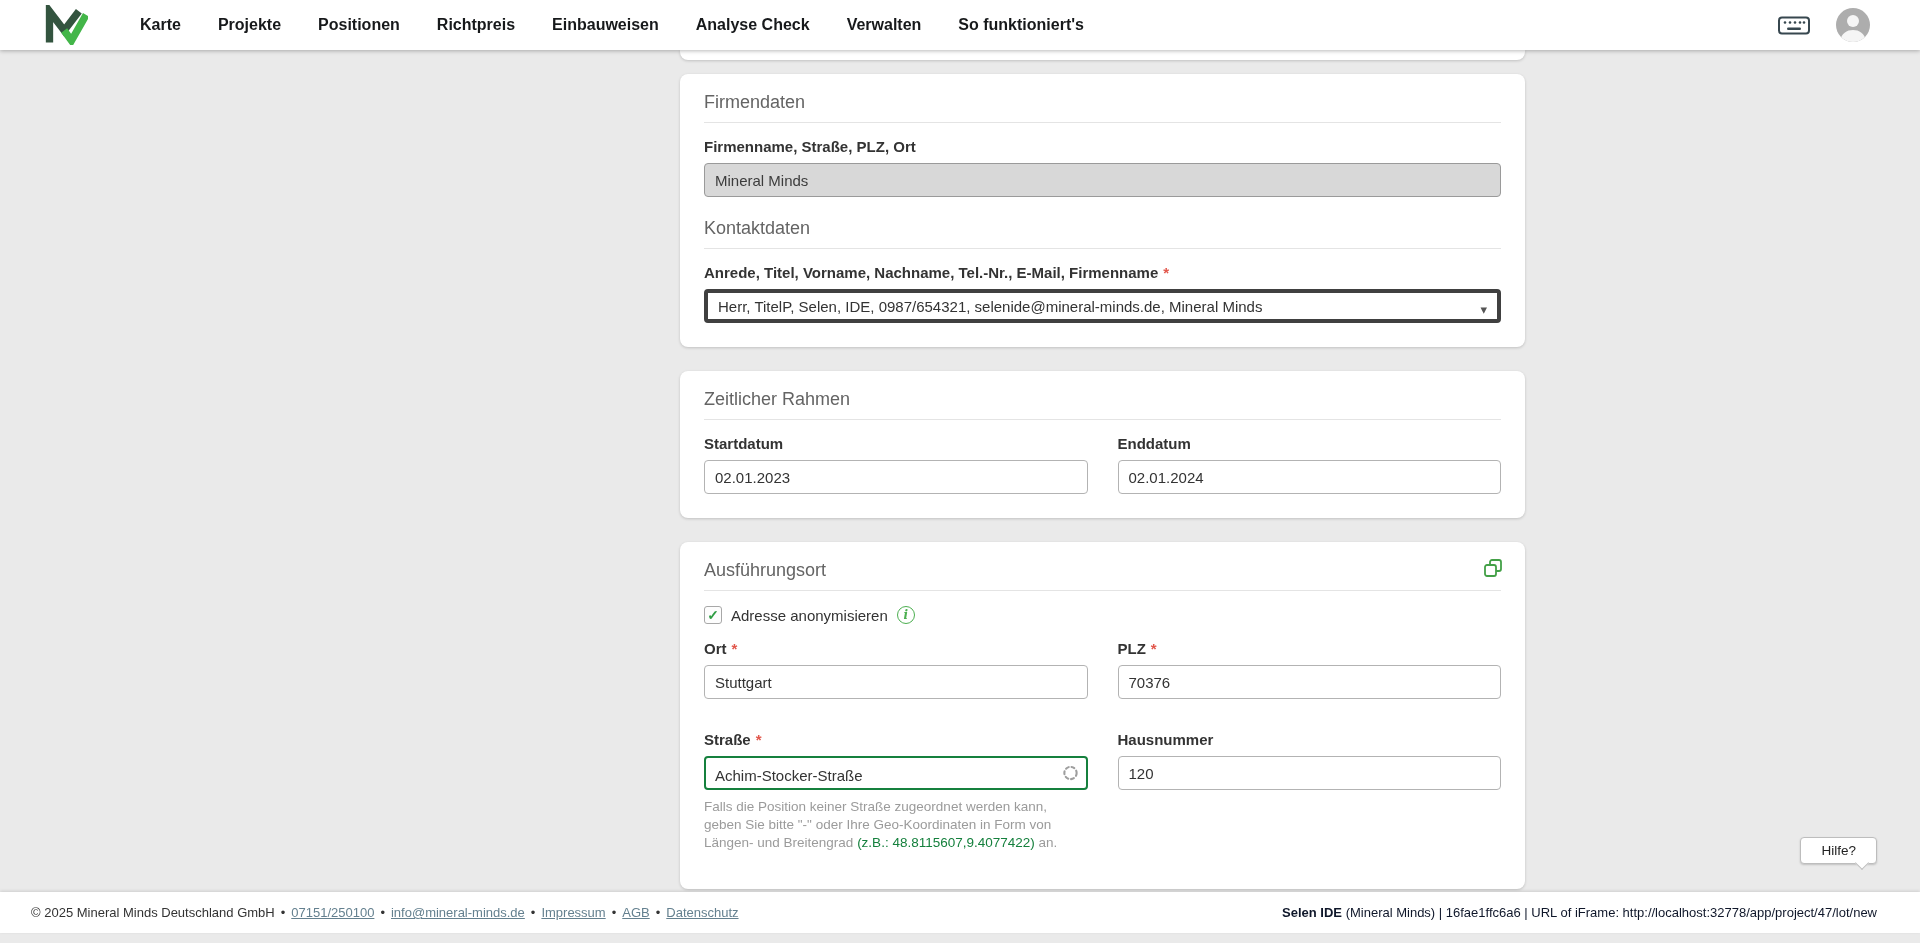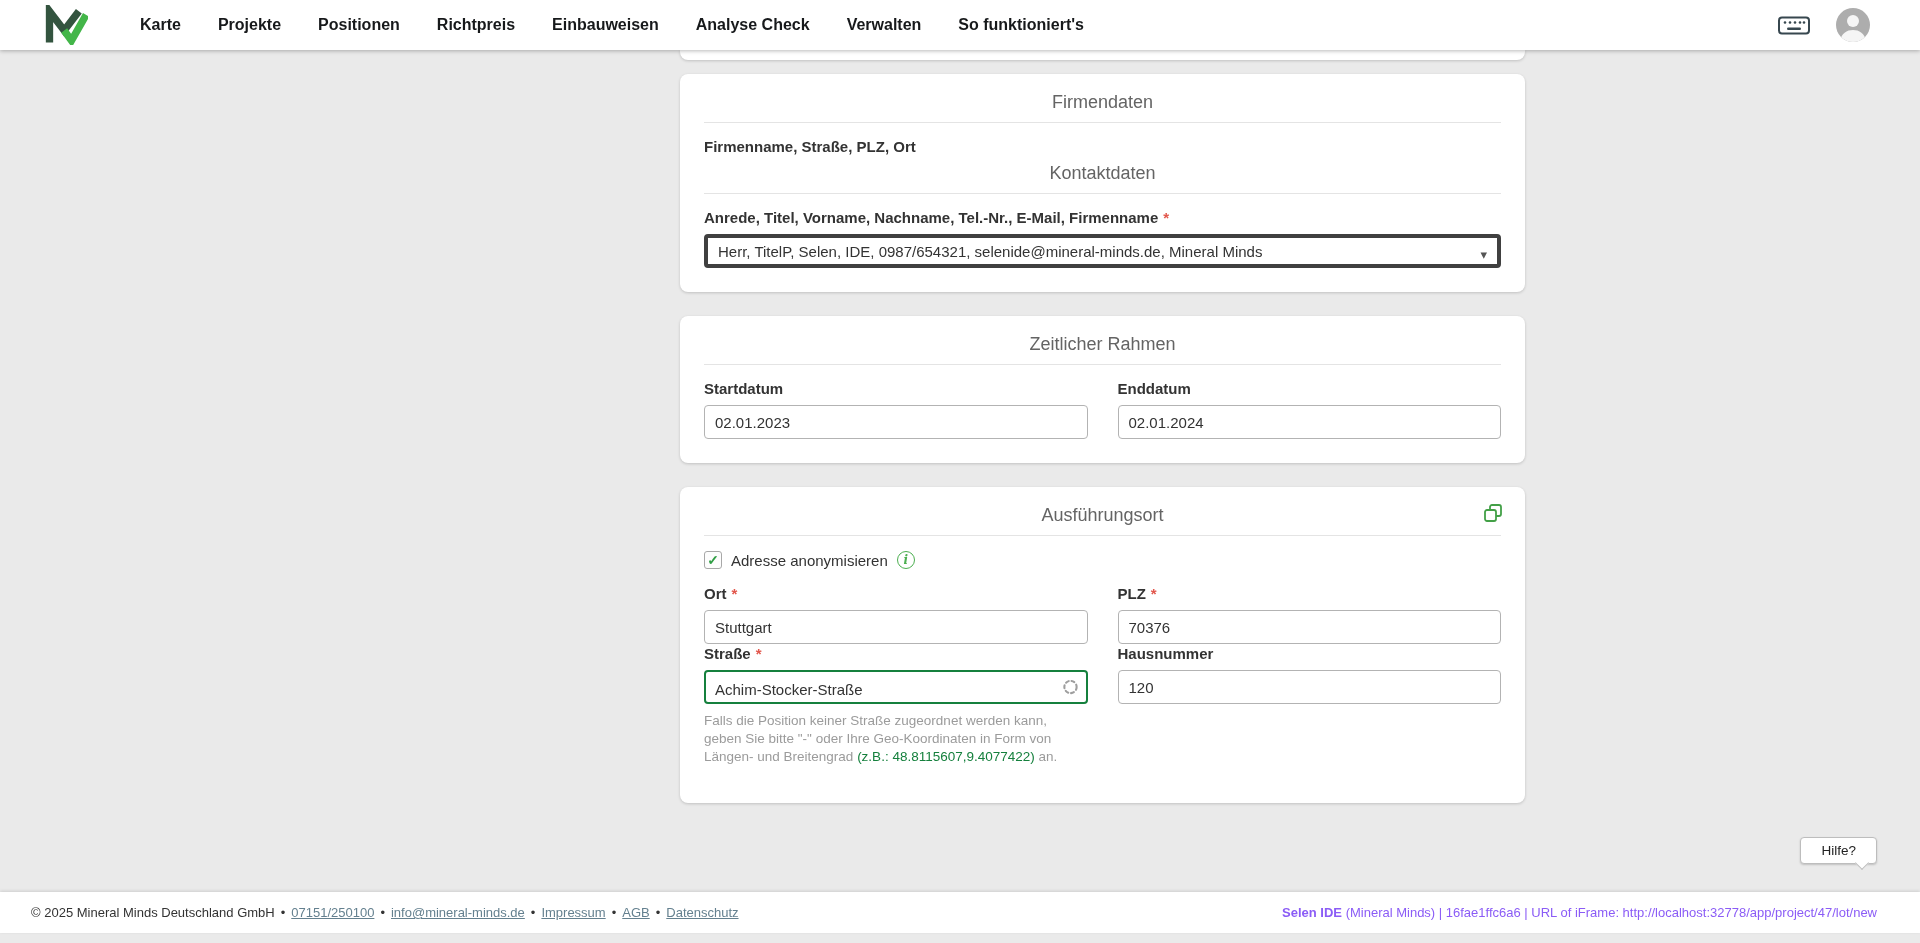--- a/index.html
+++ b/index.html
@@ -36,21 +36,21 @@
   main { height:842px; overflow:hidden; }
   .column { width:845px; margin-left:680px; }
   .card {
     background:#fff; border-radius:8px;
     box-shadow:0 1px 3px rgba(0,0,0,.18);
   }
   .card-sliver { height:10px; border-radius:0 0 8px 8px; }
   .card-section { margin-top:24px; padding:18px 24px 24px; position:relative; }
   .card-section.first { margin-top:14px; }
 
-  .sec-title { font-size:18px; font-weight:400; color:#646464; margin:0 0 9px;text-align:center; }
+  .sec-title { font-size:18px; font-weight:400; color:#646464; margin:0 0 9px; }
   .sec-rule { border:none; border-top:1px solid #e4e4e4; margin:0 0 15px; }
 
   .label-row { margin-bottom:7px; line-height:18px; }
   .field-label { font-size:15px; font-weight:700; color:#333; }
   .req { color:#e2574c; font-weight:700; margin-left:5px; font-size:15px; }
 
   .text-input {
     width:100%; height:34px;
     border:1px solid #b3b3b3; border-radius:4px;
     padding:0 10px; font-size:15px; color:#333;
@@ -66,21 +66,21 @@
   .select {
     position:relative; height:34px;
     border:4px solid #404040; border-radius:4px; background:#fff;
     display:flex; align-items:center;
     padding:0 30px 0 10px; font-size:15px; color:#333; cursor:pointer;
   }
   .select-value { overflow:hidden; white-space:nowrap; text-overflow:ellipsis; }
   .caret { position:absolute; right:10px; top:9px; color:#555; font-size:13px; }
 
   .two-col { display:grid; grid-template-columns:1fr 1fr; column-gap:30px; }
-  .row-gap { margin-top:1px; }
+  .row-gap { margin-top:32px; }
 
   .checkbox-row { display:flex; align-items:center; gap:9px; margin-bottom:16px; }
   .checkbox {
     width:18px; height:18px; border:1px solid #a8a8a8; border-radius:3px;
     background:#fdfdfd; display:flex; align-items:center; justify-content:center;
     font-size:14px; font-weight:700; color:#2f9e44; cursor:pointer; line-height:1;
   }
   .checkbox-label { font-size:15px; color:#333; }
   .info-icon {
     width:18px; height:18px; border:1.5px solid #4caf50; border-radius:50%;
@@ -122,21 +122,21 @@
   footer {
     position:relative; z-index:10;
     height:41px; background:#fff;
     box-shadow:0 -1px 3px rgba(0,0,0,.12);
     display:flex; align-items:center; justify-content:space-between;
     padding:0 43px 0 31px; font-size:13px; color:#333;
   }
   .footer-left { display:flex; align-items:flex-start; white-space:nowrap; }
   .flink { color:#64808f; text-decoration:underline; cursor:pointer; }
   .fsep { margin:0 6px; color:#333; }
-  .footer-right { color:#8b5cf6; white-space:nowrap; }
+  .footer-right { color:#0f172a; white-space:nowrap; }
   .fbold { font-weight:700; }
 </style>
 </head>
 <body>
 
 <header class="nav">
   <div class="logo">
     <svg width="44" height="40" viewBox="0 0 48 42">
       <polyline points="6,40 6,6 22,27 38,6" fill="none" stroke="#33543f" stroke-width="8"></polyline>
       <polyline points="22,27 30,38 46,10" fill="none" stroke="#43b649" stroke-width="8"></polyline>
@@ -177,20 +177,21 @@
   <div class="column">
 
     <div class="card card-sliver"></div>
 
     <section class="card card-section first">
       <h2 class="sec-title">Firmendaten</h2>
       <hr class="sec-rule">
       <div class="label-row">
         <span class="field-label">Firmenname, Straße, PLZ, Ort</span>
       </div>
+      <input class="text-input block-gap" type="text" disabled="" value="Mineral Minds" style="">
       <h2 class="sec-title">Kontaktdaten</h2>
       <hr class="sec-rule">
       <div class="label-row">
         <span class="field-label">Anrede, Titel, Vorname, Nachname, Tel.-Nr., E-Mail, Firmenname</span><span class="req">*</span>
       </div>
       <div class="select">
         <span class="select-value">Herr, TitelP, Selen, IDE, 0987/654321, selenide@mineral-minds.de, Mineral Minds</span>
         <span class="caret">▾</span>
       </div>
     </section>

